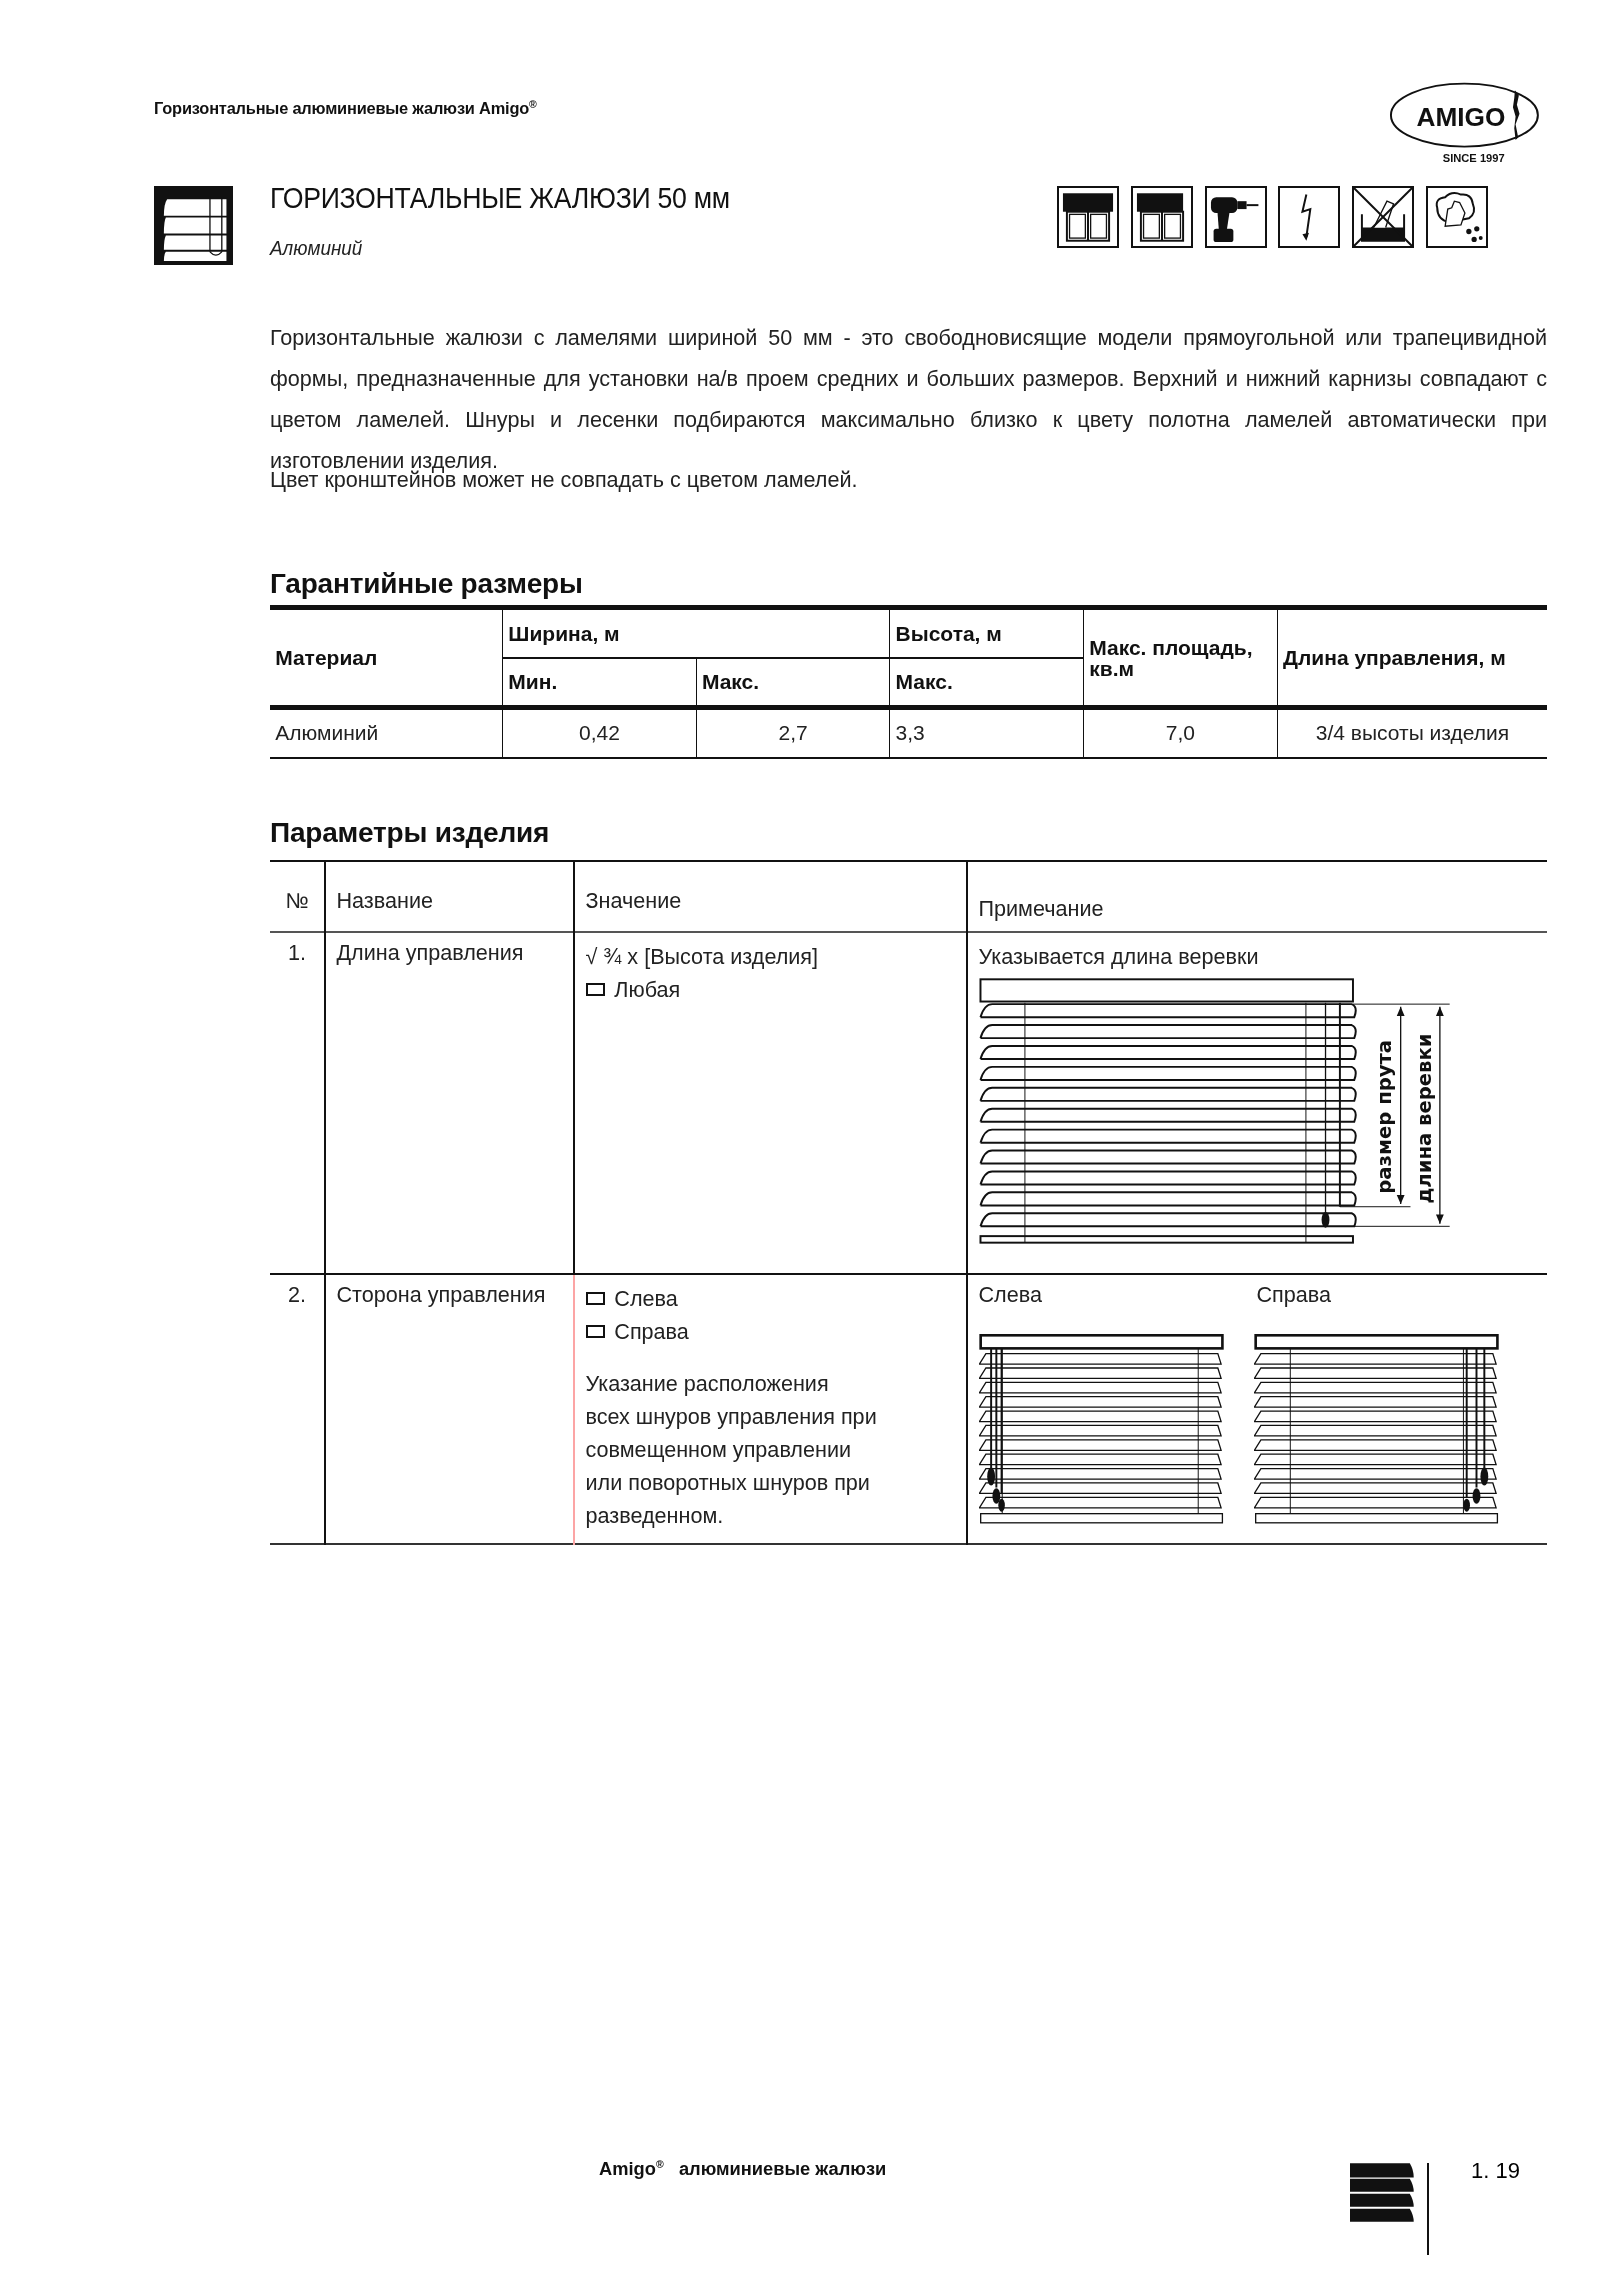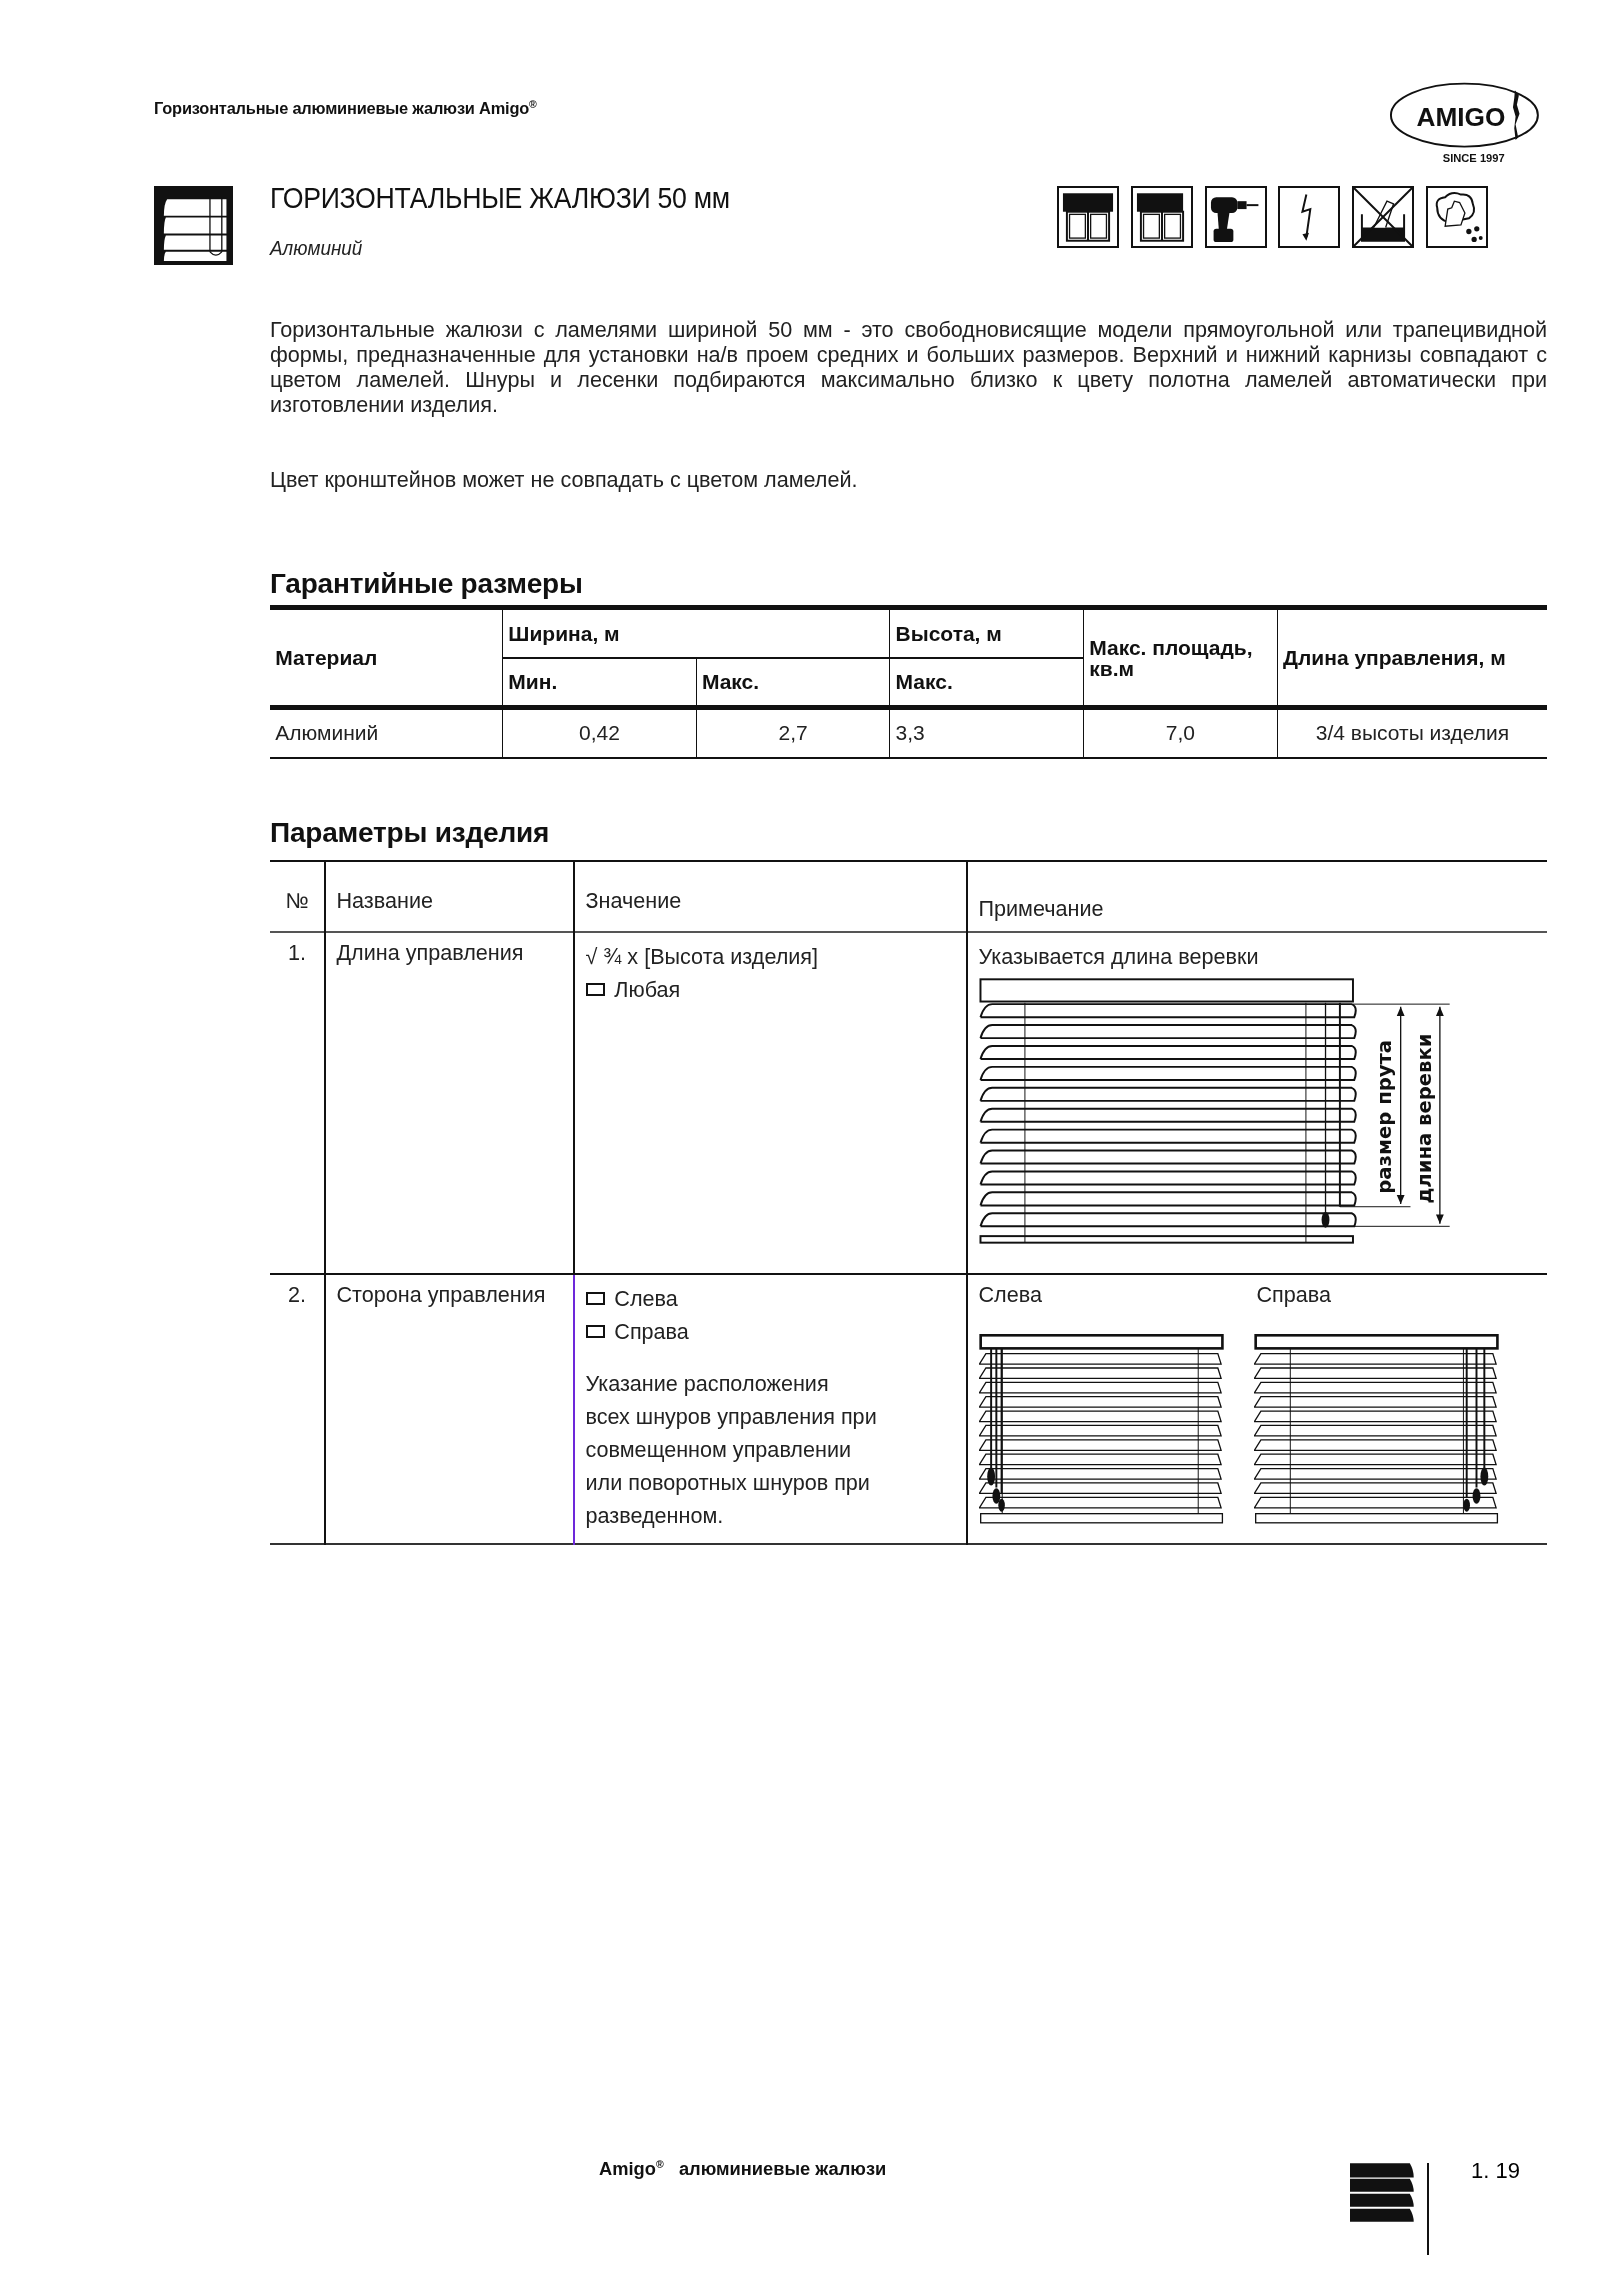--- a/index.html
+++ b/index.html
@@ -7,21 +7,21 @@
          font-family:"Liberation Sans", "DejaVu Sans", sans-serif; color:#111; }
   .abs { position:absolute; }
   .hdr-text { left:154px; top:98px; font-size:16.4px; font-weight:bold; letter-spacing:-0.2px; }
   .hdr-text sup { font-size:10.5px; }
   .logo { left:1387px; top:77px; width:164px; height:92px; }
   .blind-icon { left:154px; top:186px; width:79px; height:79px; }
   .title { left:270px; top:182px; font-size:29px; font-weight:normal; letter-spacing:-0.3px; transform:scaleX(0.92); transform-origin:left top; }
   .subtitle { left:270px; top:236px; font-size:21px; font-style:italic; color:#222; transform:scaleX(0.9); transform-origin:left top;}
   .icons { left:1057px; top:186px; height:63px; display:flex; gap:11.8px; }
   .icons .ico { width:62px; height:62px; border:2px solid #111; box-sizing:border-box; position:relative; background:#fff; }
-  .body-para { left:270px; top:317px; width:1277px; font-size:21.6px; line-height:25px; text-align:justify; color:#222; }
+  .body-para { left:270px; top:317px; width:1277px; font-size:21.6px; line-height:41px; text-align:justify; color:#222; }
   .body-para2 { left:270px; top:463px; width:1277px; font-size:21.6px; line-height:33px; color:#222; }
   .sec-title { font-size:28px; font-weight:bold; letter-spacing:-0.2px; }
   table { border-collapse:collapse; }
   .t1 { left:270px; top:605px; width:1277px; }
   .t1 td { font-size:21px; padding:2.6px 5.2px; vertical-align:middle; }
   .t1 .hd { font-weight:bold; }
   .t2 { left:270px; top:860px; width:1277px; }
   .t2 td { font-size:21.6px; vertical-align:top; padding:6.5px 10.5px; color:#222;}
   .chk { display:inline-block; width:19.6px; height:13px; border:2.6px solid #111; box-sizing:border-box; margin-right:9.2px; vertical-align:middle; position:relative; top:-1.3px;}
   .line { display:block; line-height:33px; }
@@ -209,21 +209,21 @@
         <line x1="705" y1="44" x2="705" y2="376" stroke="#111" stroke-width="2"></line>
         <path d="M699 58 l6 -14 l6 14z M699 362 l6 14 l6 -14z" fill="#111"></path>
         <text transform="translate(630,330) rotate(-90)" font-family="DejaVu Sans, sans-serif" font-weight="bold" font-size="30" fill="#111">размер прута</text>
         <text transform="translate(692,345) rotate(-90)" font-family="DejaVu Sans, sans-serif" font-weight="bold" font-size="30" fill="#111">длина веревки</text>
       </svg>
     </td>
   </tr>
 
   <tr style="border-bottom:2.6px solid #333;">
     <td style="border-right:2px solid #111; text-align:center; height:255px;">2.</td>
-    <td style="border-right:2px solid #6d28d9;">Сторона управления</td>
+    <td style="border-right:2px solid #fca5a5;">Сторона управления</td>
     <td style="border-right:2px solid #111;">
       <span class="line"><span class="chk"></span><span>Слева</span></span>
       <span class="line"><span class="chk"></span><span>Справа</span></span>
       <span class="line" style="height:19.6px;"></span>
       <span class="line">Указание расположения</span>
       <span class="line">всех шнуров управления при</span>
       <span class="line">совмещенном управлении</span>
       <span class="line">или поворотных шнуров при</span>
       <span class="line">разведенном.</span>
     </td>

